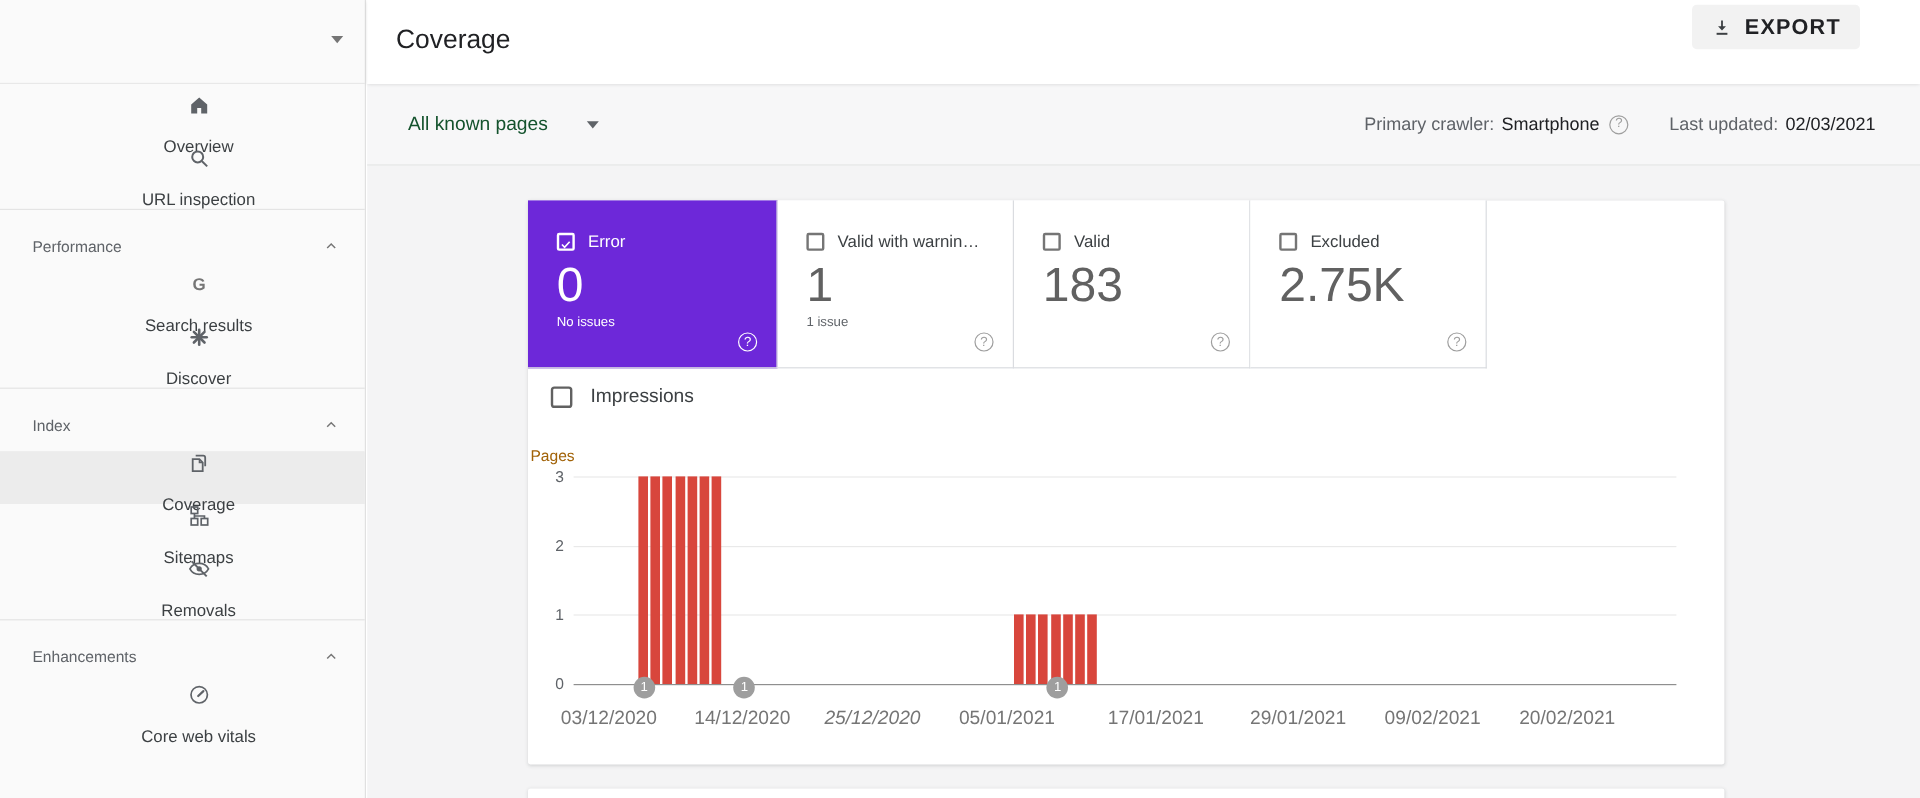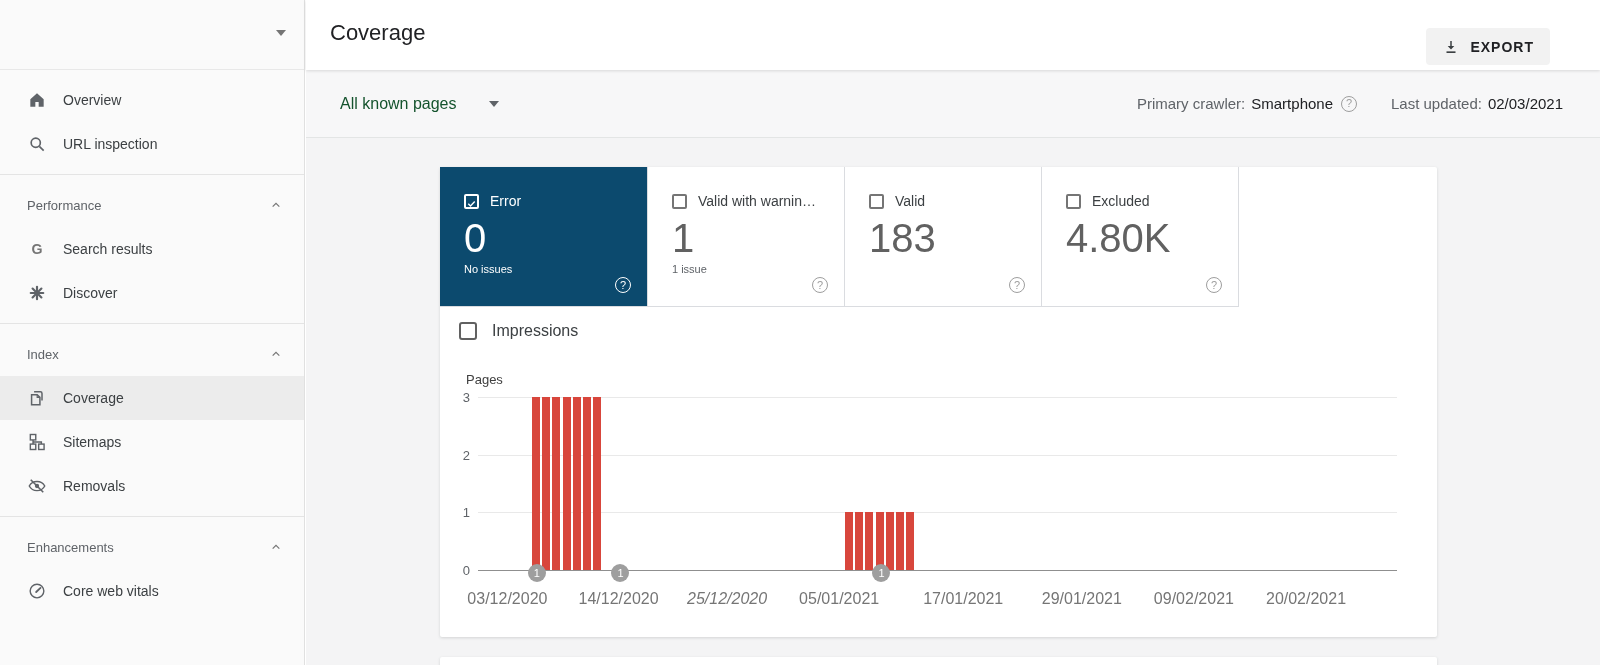--- a/index.html
+++ b/index.html
@@ -9,40 +9,40 @@
 
   
   .sidebar { position:absolute; left:0; top:0; width:305px; height:665px;
     background:#fafafa; border-right:1px solid #e0e0e0; }
   .sb-top { position:relative; height:70px; border-bottom:1px solid #e8e8e8; cursor:pointer; }
   .tri-down { position:absolute; right:18px; top:30px; width:0; height:0;
     border-left:5px solid transparent; border-right:5px solid transparent;
     border-top:6px solid #757575; }
   .sb-nav { padding-top:8px; }
   .sb-item { height:44px; display:flex; align-items:center; padding-left:27px;
-    gap:16px; font-size:14px; color:#3c4043; cursor:pointer; }
+    gap:16px; font-size:14px; color:#3c4043; cursor:pointer;flex-direction:column; }
   .sb-item.selected { background:#ececec; }
   .sb-icon { width:20px; height:20px; display:inline-flex; }
   .sb-icon svg { width:20px; height:20px; }
   .sb-divider { height:1px; background:#e4e4e4; margin:8px 0; }
   .sb-header { height:44px; display:flex; align-items:center; padding:0 20px 0 27px;
     font-size:13px; color:#5f6368; cursor:pointer; }
   .sb-chevron { margin-left:auto; width:16px; height:16px; display:inline-flex; }
   .sb-chevron svg { width:16px; height:16px; }
 
   
   .main { position:absolute; left:306px; top:0; width:1294px; height:665px; }
   .topbar { position:relative; height:70px; background:#fff; z-index:5;
     box-shadow:0 1px 3px rgba(0,0,0,.13); }
   .page-title { position:absolute; left:24px; top:20px; font-size:22px;
     font-weight:400; color:#202124; }
-  .export-btn { position:absolute; right:50px; top:28px; height:37px;
+  .export-btn { position:absolute; right:50px; top:4px; height:37px;
     display:flex; align-items:center; gap:10px; padding:0 16px;
     background:#f2f2f2; border:none; border-radius:4px; cursor:pointer;
-    font-family:inherit; font-size:14px; font-weight:700; letter-spacing:1px;
+    font-family:inherit; font-size:18px; font-weight:700; letter-spacing:1px;
     color:#202124; }
   .export-btn svg { width:18px; height:18px; }
 
   .filterbar { position:relative; height:68px; background:#f7f7f8;
     border-bottom:1px solid #e3e5e5; display:flex; align-items:center;
     padding:0 37px 0 34px; z-index:4; }
   .scope { display:flex; align-items:center; gap:32px; font-size:16px;
     color:#14532d; cursor:pointer; }
   .scope .tri { width:0; height:0; border-left:5px solid transparent;
     border-right:5px solid transparent; border-top:6px solid #5f6368; }
@@ -60,21 +60,21 @@
 
   
   .card { position:absolute; left:134px; top:29px; width:997px; height:470px;
     background:#fff; border-radius:2px; box-shadow:0 1px 3px rgba(60,64,67,.18); }
   .stat-row { display:flex; height:140px; }
   .stat-card { position:relative; width:197px; flex:none; padding:26px 0 0 24px;
     border-right:1px solid #dadce0; border-bottom:1px solid #dadce0;
     background:#fff; cursor:pointer; }
   .stat-card:first-child { width:208px; }
   .stat-filler { flex:1; }
-  .stat-card.error { background:#0c4a6e; color:#fff; }
+  .stat-card.error { background:#6d28d9; color:#fff; }
   .stat-head { display:flex; align-items:center; gap:11px; margin-bottom:6px; }
   .stat-cb { width:15px; height:15px; border:2px solid #757575; border-radius:2px;
     flex:none; display:inline-flex; }
   .stat-cb.checked { border-color:#fff; }
   .stat-cb svg { width:15px; height:15px; }
   .stat-label { font-size:14px; color:#3c4043; white-space:nowrap; }
   .stat-card.error .stat-label { color:#fff; }
   .stat-value { font-size:40px; line-height:46px; color:#616161; font-weight:400; }
   .stat-card.error .stat-value { color:#fff; }
   .stat-caption { font-size:11px; color:#5f6368; margin-top:2px; }
@@ -82,21 +82,21 @@
   .stat-card .help-circle { position:absolute; right:16px; bottom:13px; }
   .stat-card.error .help-circle { border-color:#fff; color:#fff; }
 
   
   .impressions { position:absolute; left:19px; top:155px; display:flex;
     align-items:center; gap:15px; cursor:pointer; }
   .imp-cb { width:18px; height:18px; border:2px solid #616161; border-radius:3px; flex:none; }
   .imp-label { font-size:16px; color:#3c4043; }
 
   
-  .chart-ylabel { position:absolute; left:26px; top:205px; font-size:13px; color:#404040; }
+  .chart-ylabel { position:absolute; left:2px; top:205px; font-size:13px; color:#a16207; }
   .plot { position:absolute; left:38px; top:230px; width:919px; height:173px; }
   .gridline { position:absolute; left:0; right:0; height:1px; background:#e9e9e9; z-index:1; }
   .gridline.baseline { background:#8f8f8f; }
   .ytick { position:absolute; left:-30px; width:22px; text-align:right;
     transform:translateY(-50%); font-size:13px; color:#5f6368; }
   .bar { position:absolute; bottom:0; z-index:2; }
   .marker { position:absolute; top:calc(100% - 6px); transform:translateX(-50%);
     width:18px; height:18px; border-radius:50%; background:#9e9e9e; color:#fff;
     font-size:11px; display:flex; align-items:center; justify-content:center;
     z-index:3; cursor:pointer; }
@@ -285,21 +285,21 @@
                 <span class="stat-label">Valid</span>
               </div>
               <div class="stat-value">183</div>
               <span class="help-circle">?</span>
             </div>
             <div class="stat-card">
               <div class="stat-head">
                 <span class="stat-cb"></span>
                 <span class="stat-label">Excluded</span>
               </div>
-              <div class="stat-value">4.80K</div>
+              <div class="stat-value">2.75K</div>
               <span class="help-circle">?</span>
             </div>
             <div class="stat-filler"></div>
           </div>
 
         <div class="impressions">
           <span class="imp-cb"></span>
           <span class="imp-label">Impressions</span>
         </div>
 

